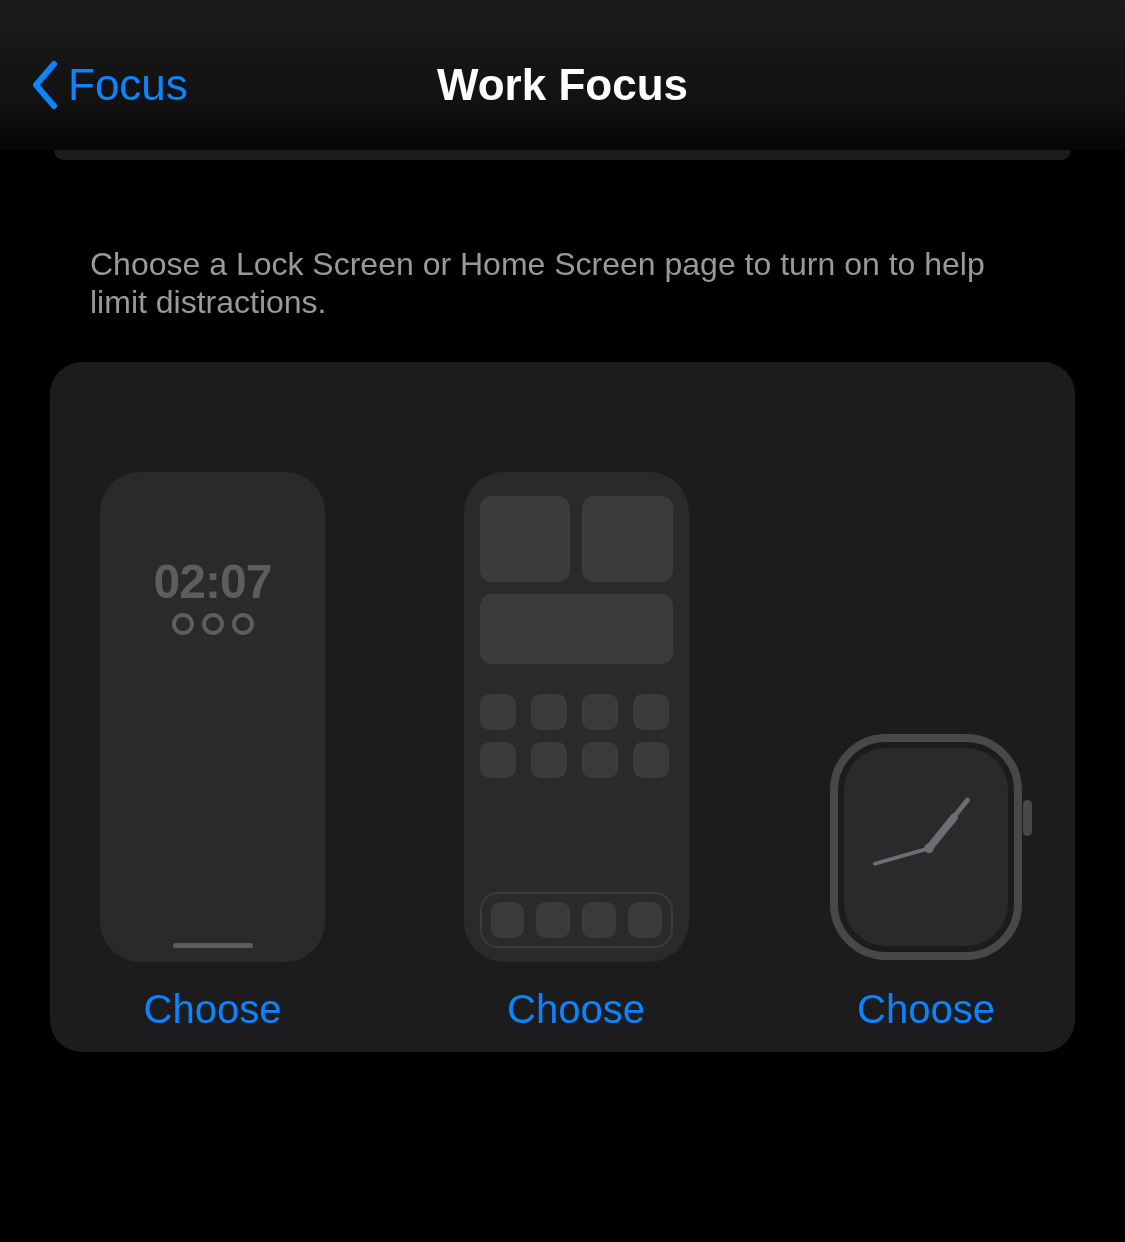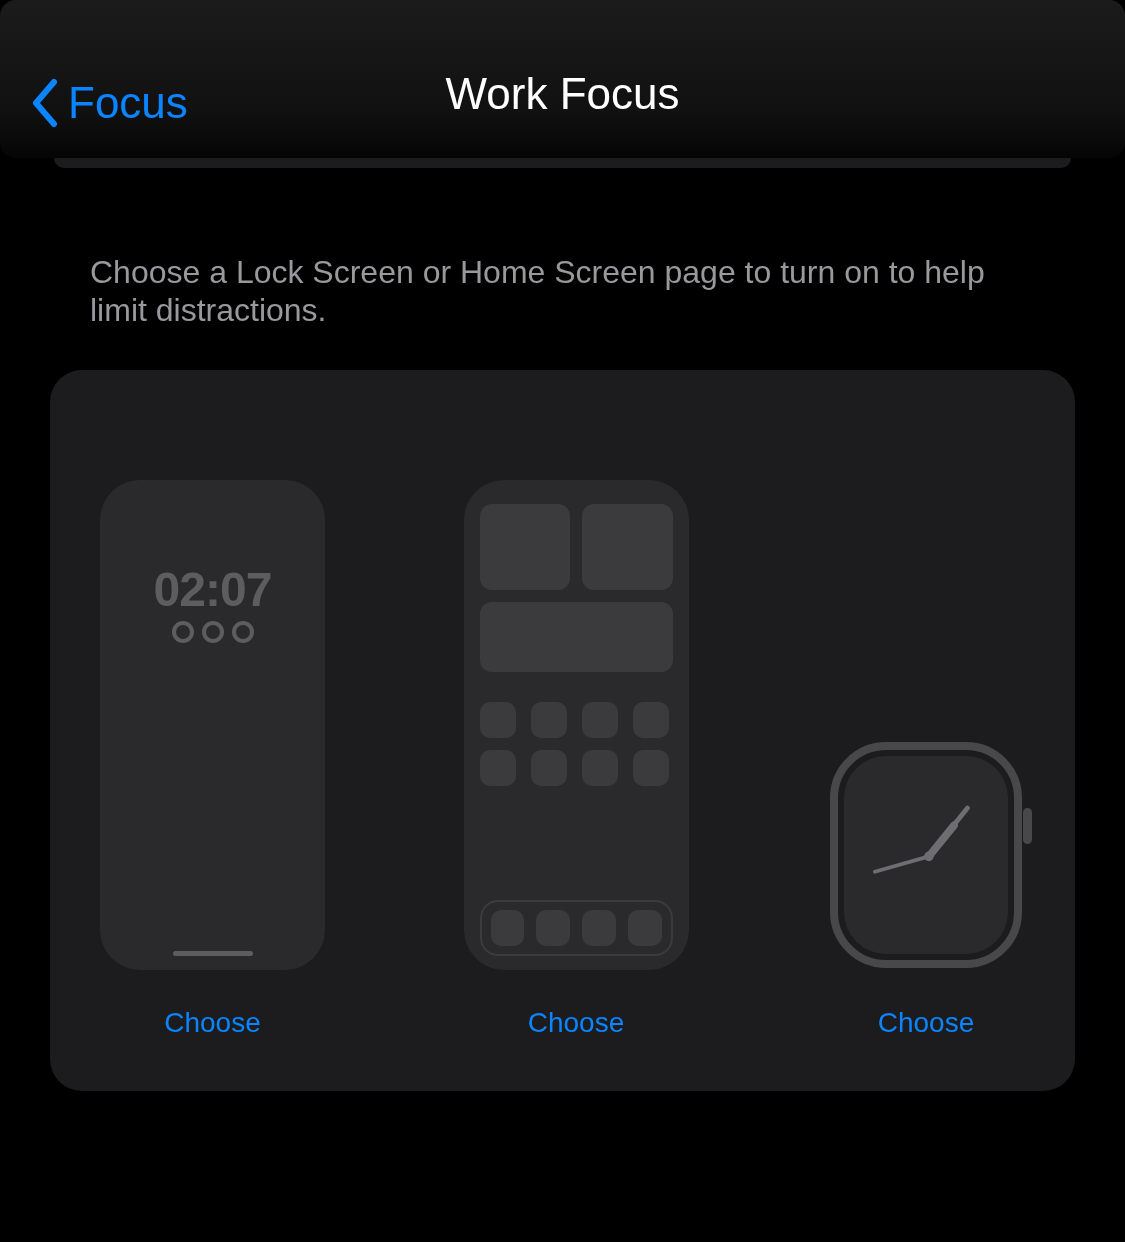--- a/index.html
+++ b/index.html
@@ -6,45 +6,44 @@
     body {
       width: 1125px;
       height: 1242px;
       background: #000;
       font-family: -apple-system, BlinkMacSystemFont, "SF Pro Display", "Helvetica Neue", sans-serif;
       color: #fff;
       overflow: hidden;
     }
     .header {
       display: flex;
-      align-items: flex-end;
-      padding: 60px 30px 30px 30px;
+      align-items: center;
+      padding: 60px 30px 40px 30px;
       background: linear-gradient(to bottom, rgba(30,30,30,0.9), rgba(20,20,20,0.85) 70%, rgba(10,10,10,0.5));
       position: relative;
-      border-radius: 16px;
     }
     .back-button {
       display: flex;
       align-items: center;
       color: #0a84ff;
       font-size: 44px;
       font-weight: 400;
       gap: 8px;
       position: absolute;
       left: 30px;
     }
     .chevron-svg {
       width: 30px;
       height: 50px;
     }
     .title {
       font-size: 44px;
-      font-weight: 400;
+      font-weight: 700;
       color: #fff;
-      margin: 9px auto;
+      margin: 0 auto;
     }
     .content {
       padding: 0 50px;
     }
     .top-card-edge {
       background: #1c1c1e;
       height: 10px;
       margin: 0 4px;
       border-radius: 0 0 22px 22px;
     }
@@ -62,37 +61,37 @@
       color: #98989d;
       font-size: 32px;
       font-weight: 400;
       margin-top: 8px;
       line-height: 1.2;
     }
     .card {
       background: #1c1c1e;
       border-radius: 32px;
       margin-top: 40px;
-      padding: 110px 50px 52px 50px;
+      padding: 110px 50px 20px 50px;
     }
     .previews {
       display: flex;
       justify-content: space-between;
       align-items: flex-end;
     }
     .preview-col {
       display: flex;
       flex-direction: column;
       align-items: center;
     }
     .choose-link {
       color: #0a84ff;
-      font-size: 28px;
-      font-weight: 400;
-      margin-top: 37px;
+      font-size: 40px;
+      font-weight: 400;
+      margin-top: 25px;
     }
 
     
     .phone-lock {
       width: 225px;
       height: 490px;
       background: #2a2a2c;
       border-radius: 40px;
       position: relative;
     }

